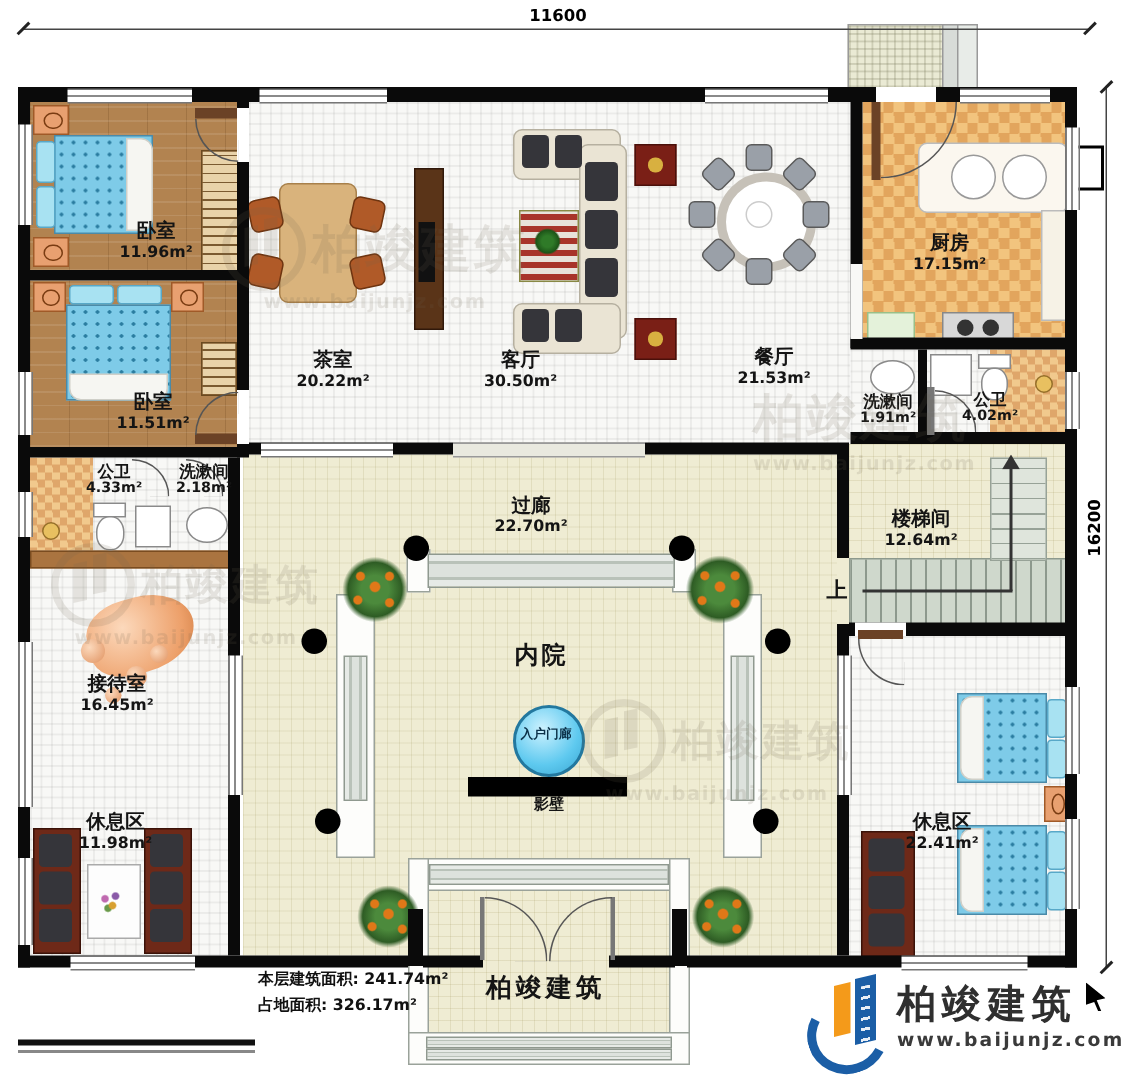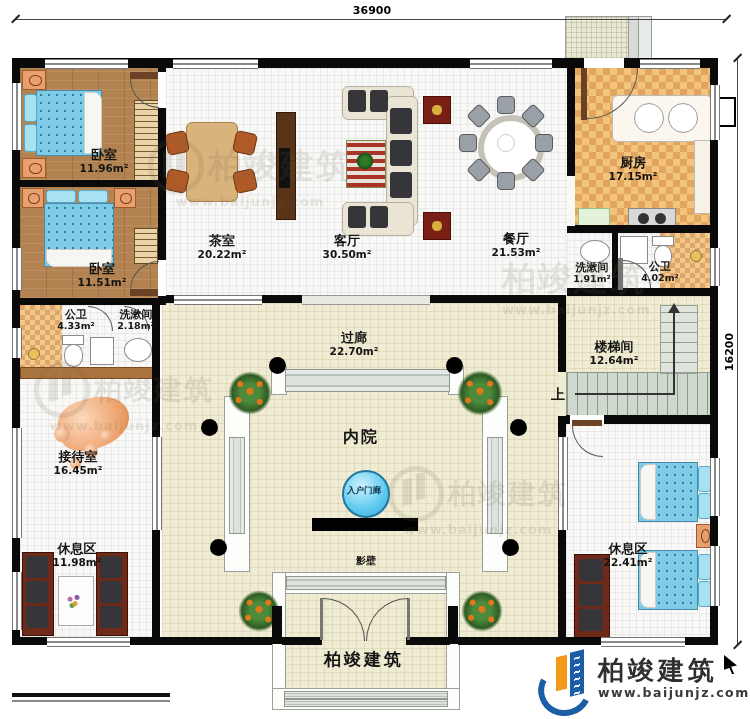--- a/index.html
+++ b/index.html
@@ -91,21 +91,21 @@
   .plantstar{background:radial-gradient(circle,#2f7a28 30%,#1d5518 60%,transparent 70%);z-index:4;border-radius:50%;}
 </style>
 </head>
 <body>
 
 <div class="canvas">
 
   <div class="dim" style="left:15px;top:19px;width:712px;height:1px;"></div>
   <div class="dimtick" style="left:10px;top:18px;transform:rotate(-45deg);"></div>
   <div class="dimtick" style="left:721px;top:18px;transform:rotate(-45deg);"></div>
-  <div class="dimlabel" style="left:372px;top:4px;transform:translateX(-50%);">36900</div>
+  <div class="dimlabel" style="left:372px;top:4px;transform:translateX(-50%);">11600</div>
 
   <div class="dim" style="left:737px;top:58px;width:1px;height:587px;"></div>
   <div class="dimtick" style="left:732px;top:57px;transform:rotate(-45deg);"></div>
   <div class="dimtick" style="left:732px;top:644px;transform:rotate(-45deg);"></div>
   <div class="dimlabel" style="left:723px;top:352px;writing-mode:vertical-rl;transform:rotate(180deg) translateY(50%);">16200</div>
 
   <div class="abs wood" style="left:20px;top:68px;width:138px;height:112px;"></div>
   <div class="abs wood" style="left:20px;top:187px;width:138px;height:111px;"></div>
   <div class="abs tile" style="left:166px;top:68px;width:401px;height:230px;"></div>
   <div class="abs checker" style="left:575px;top:68px;width:137px;height:157px;"></div>
@@ -386,21 +386,21 @@
     <span class="rn">接待室</span>
       <span class="ra">16.45m²</span>
   </div>
   <div class="rlabel big" style="left:361px;top:428px;">
     <span class="rn">内院</span>
   </div>
   <div class="rlabel" style="left:364px;top:486px;">
     <span class="rn" style="font-size:8.5px;color:#0b3048;">入户门廊</span>
   </div>
   <div class="rlabel" style="left:366px;top:531px;">
-    <span class="rn" style="font-size:10px;margin-top:24px;">影壁</span>
+    <span class="rn" style="font-size:10px;">影壁</span>
   </div>
   <div class="rlabel" style="left:77px;top:542px;">
     <span class="rn">休息区</span>
       <span class="ra">11.98m²</span>
   </div>
   <div class="rlabel" style="left:628px;top:542px;">
     <span class="rn">休息区</span>
       <span class="ra">22.41m²</span>
   </div>
   <div class="rlabel huge" style="left:364px;top:650px;">
@@ -432,20 +432,22 @@
         <div class="wm-glyph"></div>
       <span class="wm-text" style="font-size:28px;">柏竣建筑</span>
       </div>
     <div class="wm-url">www.baijunjz.com</div>
   </div>
 
   <div class="abs" style="left:12px;top:693px;width:158px;height:4px;background:#111;z-index:15;"></div>
   <div class="abs" style="left:12px;top:700px;width:158px;height:1.5px;background:#888;z-index:15;"></div>
 
   <div class="stats">
+    <div>本层建筑面积: 241.74m²</div>
+    <div>占地面积: 326.17m²</div>
   </div>
 
   <div class="logo">
     <div class="logo-mark">
       <div class="lg-cres"></div>
         <div class="lg-or"></div>
         <div class="lg-bl"></div>
     </div>
     <div class="logo-txt">
       <span class="lg-name">柏竣建筑</span>

